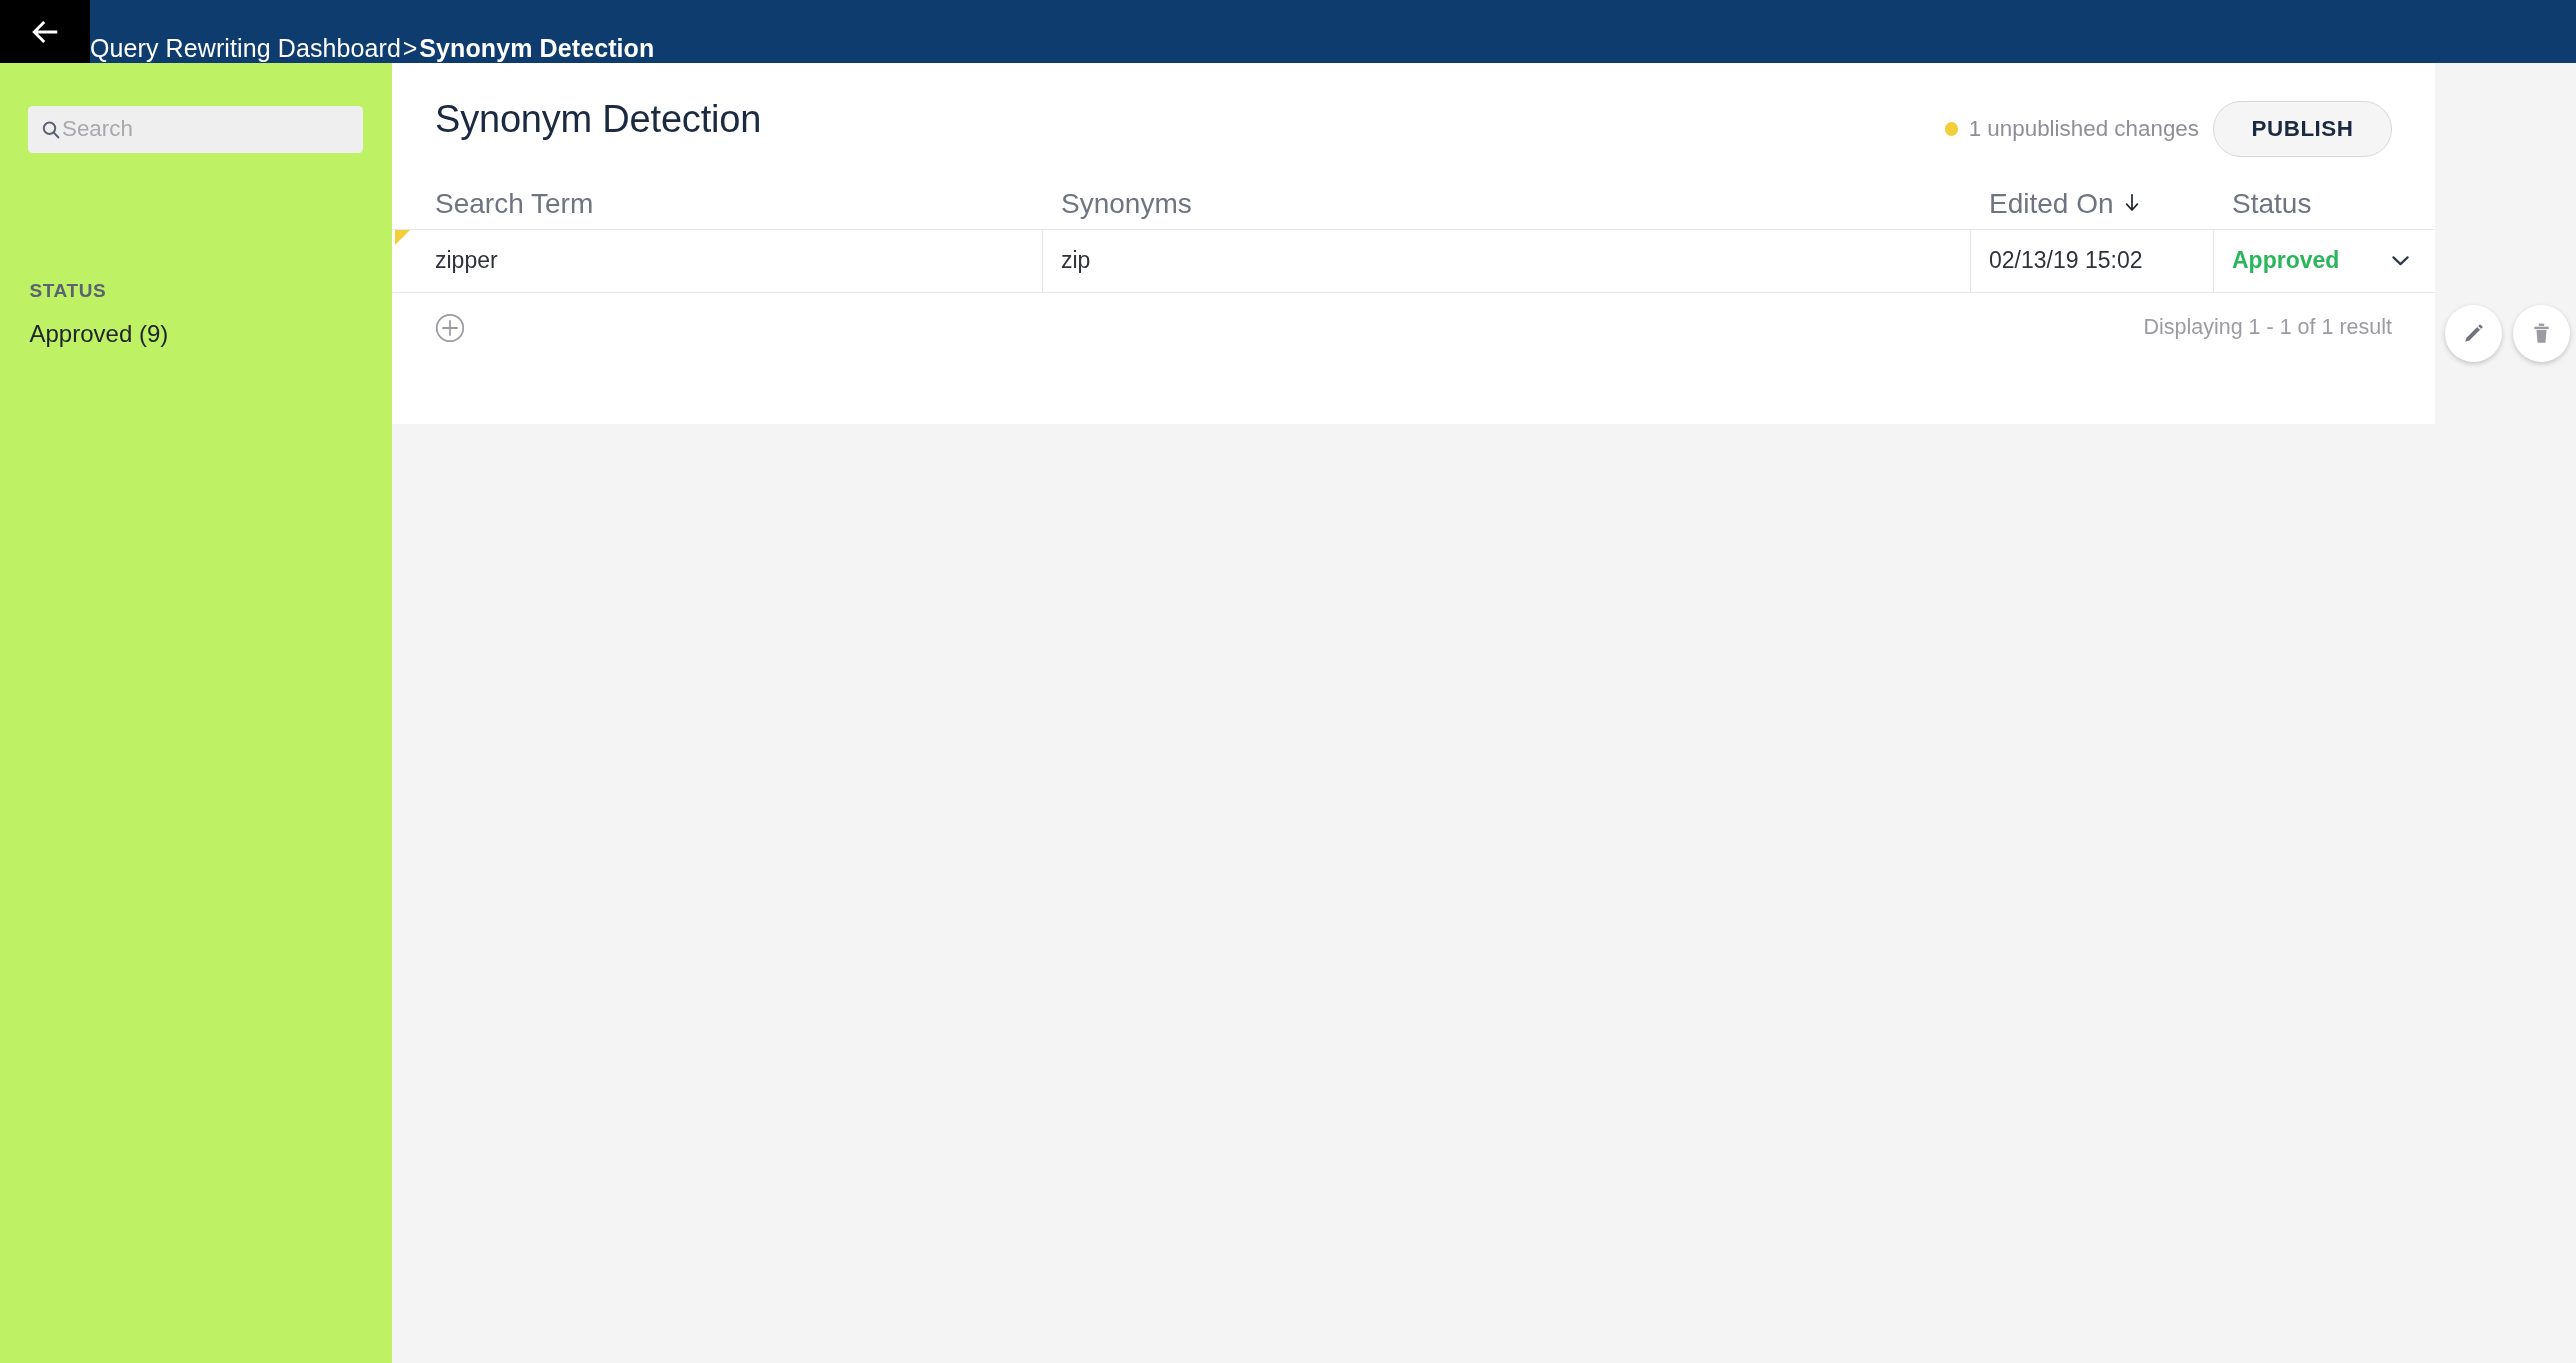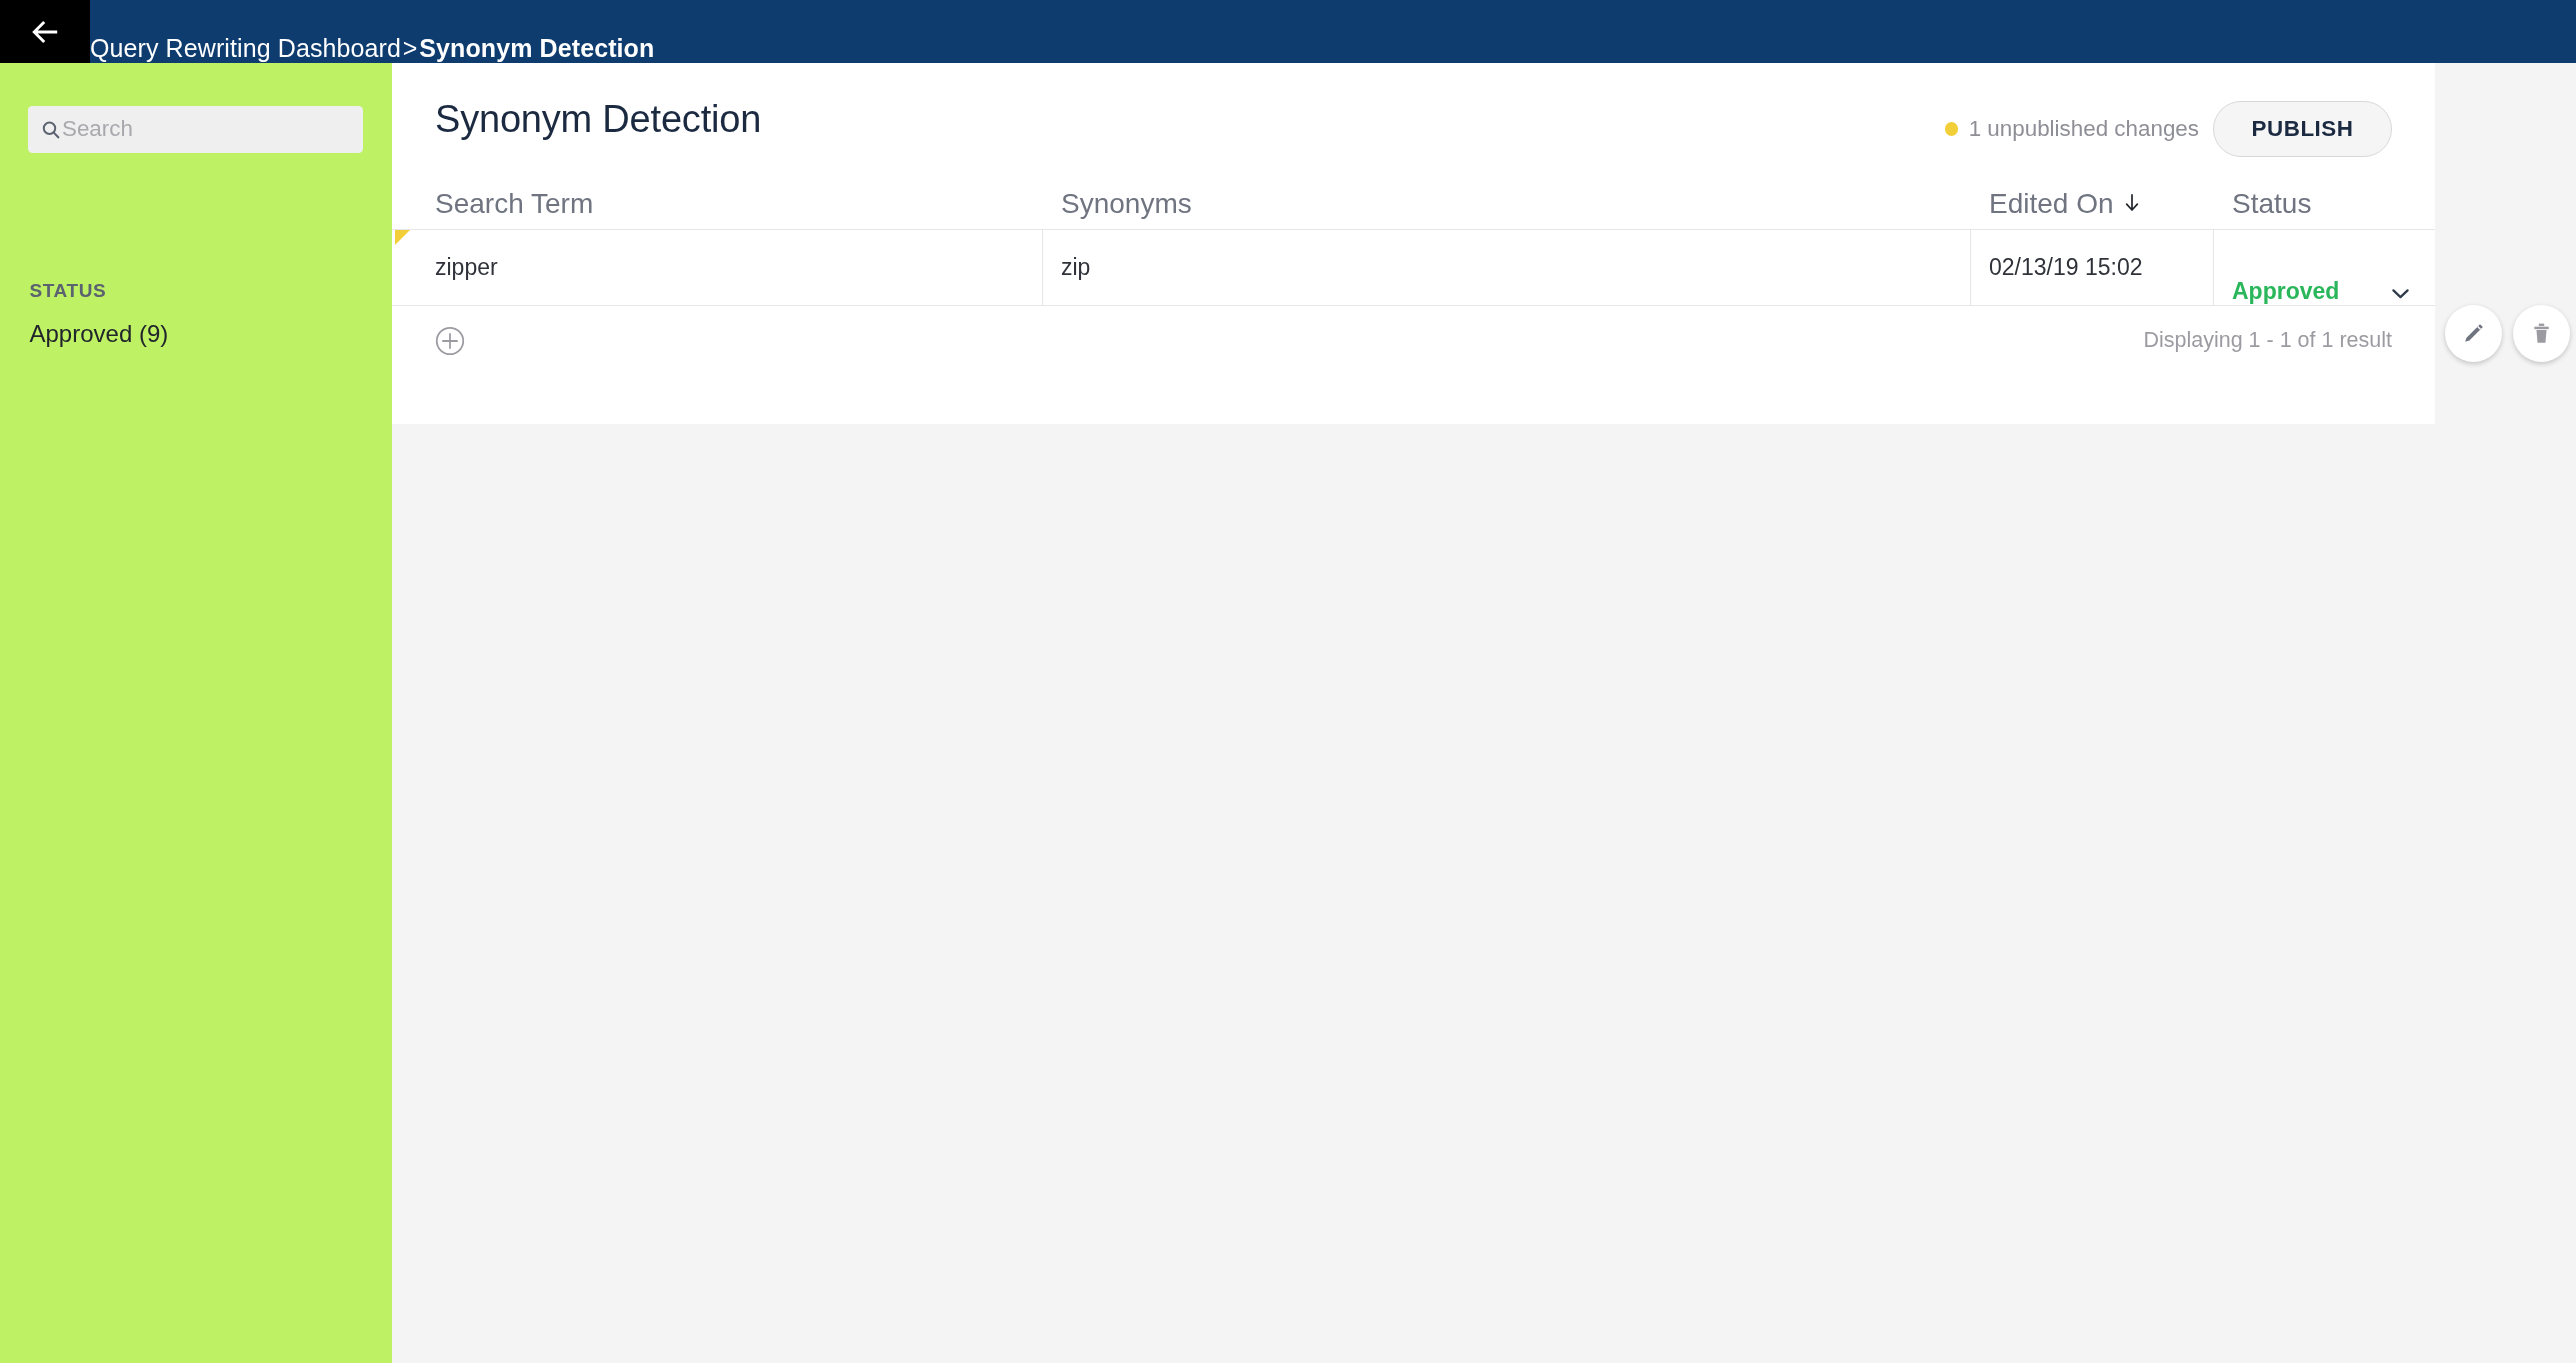--- a/index.html
+++ b/index.html
@@ -178,21 +178,21 @@
   }
   .th .sort-arrow { margin-left: 9px; display: inline-block; }
   .col-term   { width: 651px; padding-left: 43px; }
   .col-syn    { width: 928px; padding-left: 18px; }
   .col-edited { width: 243px; padding-left: 18px; }
   .col-status { width: 221px; padding-left: 18px; }
 
   .trow {
     position: relative;
     display: flex;
-    height: 77px;
+    height: 64px;
     border-top: 1.3px solid #e6e6e9;
     border-bottom: 1.3px solid #e6e6e9;
     background: #ffffff;
   }
   .flag-corner {
     position: absolute;
     top: 0; left: 2.7px;
     width: 0; height: 0;
     border-top: 15px solid #f2cf38;
     border-right: 15px solid transparent;
@@ -209,21 +209,20 @@
   .td.term   { width: 651px; padding-left: 43px; }
   .td.syn    { width: 928px; padding-left: 18px; }
   .td.edited { width: 243px; padding-left: 18px; }
   .td.status {
     width: 221px;
     padding-left: 18px;
     border-right: none;
     justify-content: space-between;
     padding-right: 23px;
     cursor: pointer;
-    align-items: flex-end;
   }
   .status-text {
     color: #2ab65a;
     font-weight: 700;
     font-size: 23px;
   }
   .chev {
     width: 23px; height: 23px;
     flex: 0 0 auto;
     display: block;

